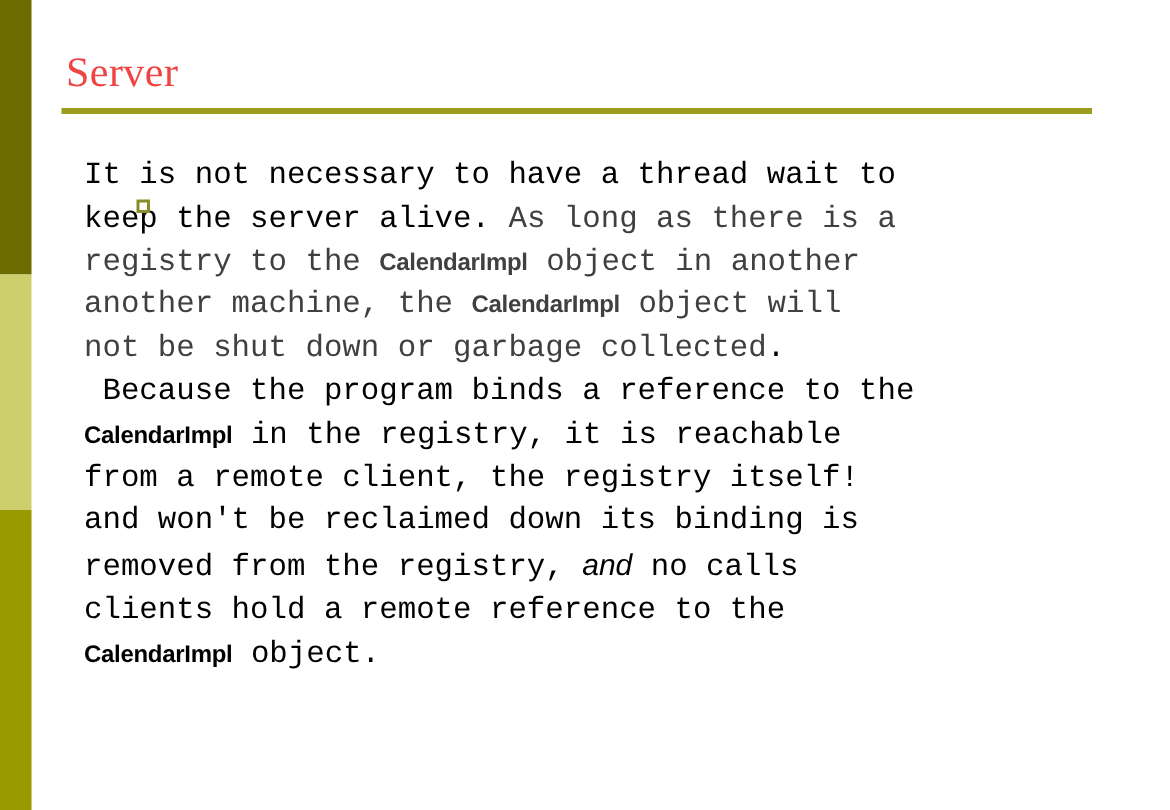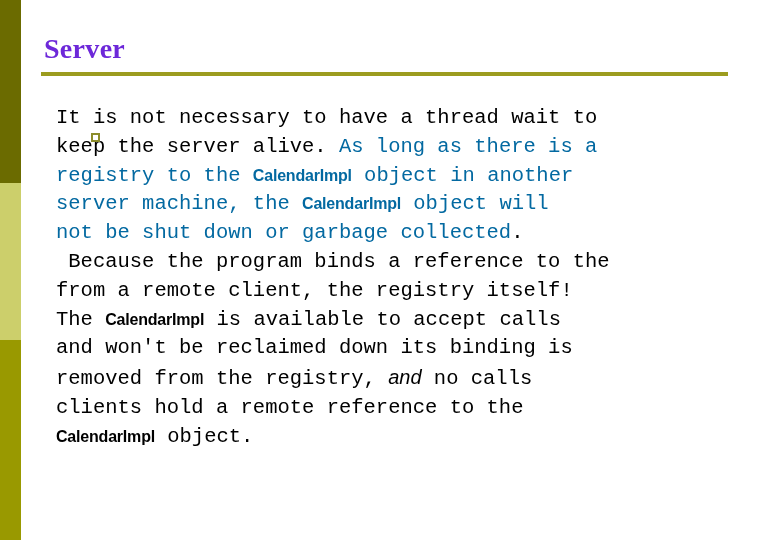--- a/index.html
+++ b/index.html
@@ -66,21 +66,21 @@
     top: 104px;
     width: 712px;
   }
   .line {
     font-family: "Liberation Mono", "DejaVu Sans Mono", monospace;
     font-size: 20.5px;
     line-height: 28.8px;
     white-space: pre;
     color: #000000;
   }
-  .red { color: #0369a1; }
+  .red { color: #404040; }
   .blk { color: #000000; }
 
   
   .cls {
     font-family: "Liberation Sans", "DejaVu Sans", sans-serif;
     font-weight: bold;
     font-size: 16px;
     letter-spacing: -0.2px;
   }
   .ital {
@@ -105,32 +105,32 @@
 <body style="background: rgb(255, 255, 255);">
 
 <div id="slide">
 
   <div class="sidebar">
     <div class="band band-top" style="background: rgb(107, 107, 0);"></div>
     <div class="band band-mid" style="background: rgb(204, 207, 107);"></div>
     <div class="band band-bottom" style="background: rgb(153, 153, 0);"></div>
   </div>
 
-  <div class="title" style="color: #6d28d9; font-weight: bold;">Server</div>
+  <div class="title" style="color: #ef4444;">Server</div>
   <div class="title-rule" style="background: rgb(156, 156, 31);"></div>
 
   <div class="body-block">
       <div class="line"><span class="blk">It is not necessary to have a thread wait to</span></div>
       <div class="line"><span class="blk">keep the server alive. </span><span class="red">As long as there is a</span></div>
       <div class="line"><span class="red">registry to the </span><span class="red cls">CalendarImpl</span><span class="red"> object in another</span></div>
-      <div class="line"><span class="red">server machine, the </span><span class="red cls">CalendarImpl</span><span class="red"> object will</span></div>
+      <div class="line"><span class="red">another machine, the </span><span class="red cls">CalendarImpl</span><span class="red"> object will</span></div>
       <div class="line"><span class="red">not be shut down or garbage collected</span><span class="blk">.</span></div>
       <div class="line"><span class="blk"> Because the program binds a reference to the</span></div>
+      <div class="line"><span class="blk cls">CalendarImpl</span><span class="blk"> in the registry, it is reachable</span></div>
       <div class="line"><span class="blk">from a remote client, the registry itself!</span></div>
-      <div class="line"><span class="blk">The </span><span class="blk cls">CalendarImpl</span><span class="blk"> is available to accept calls</span></div>
       <div class="line"><span class="blk">and won't be reclaimed down its binding is</span></div>
       <div class="line"><span class="blk">removed from the registry, </span><span class="blk ital">and</span><span class="blk"> no calls</span></div>
       <div class="line"><span class="blk">clients hold a remote reference to the</span></div>
       <div class="line"><span class="blk cls">CalendarImpl</span><span class="blk"> object.</span></div>
     </div>
 
   <div class="bullet-mark" style="border-color: rgb(140, 140, 42);"></div>
 
 </div>
 

